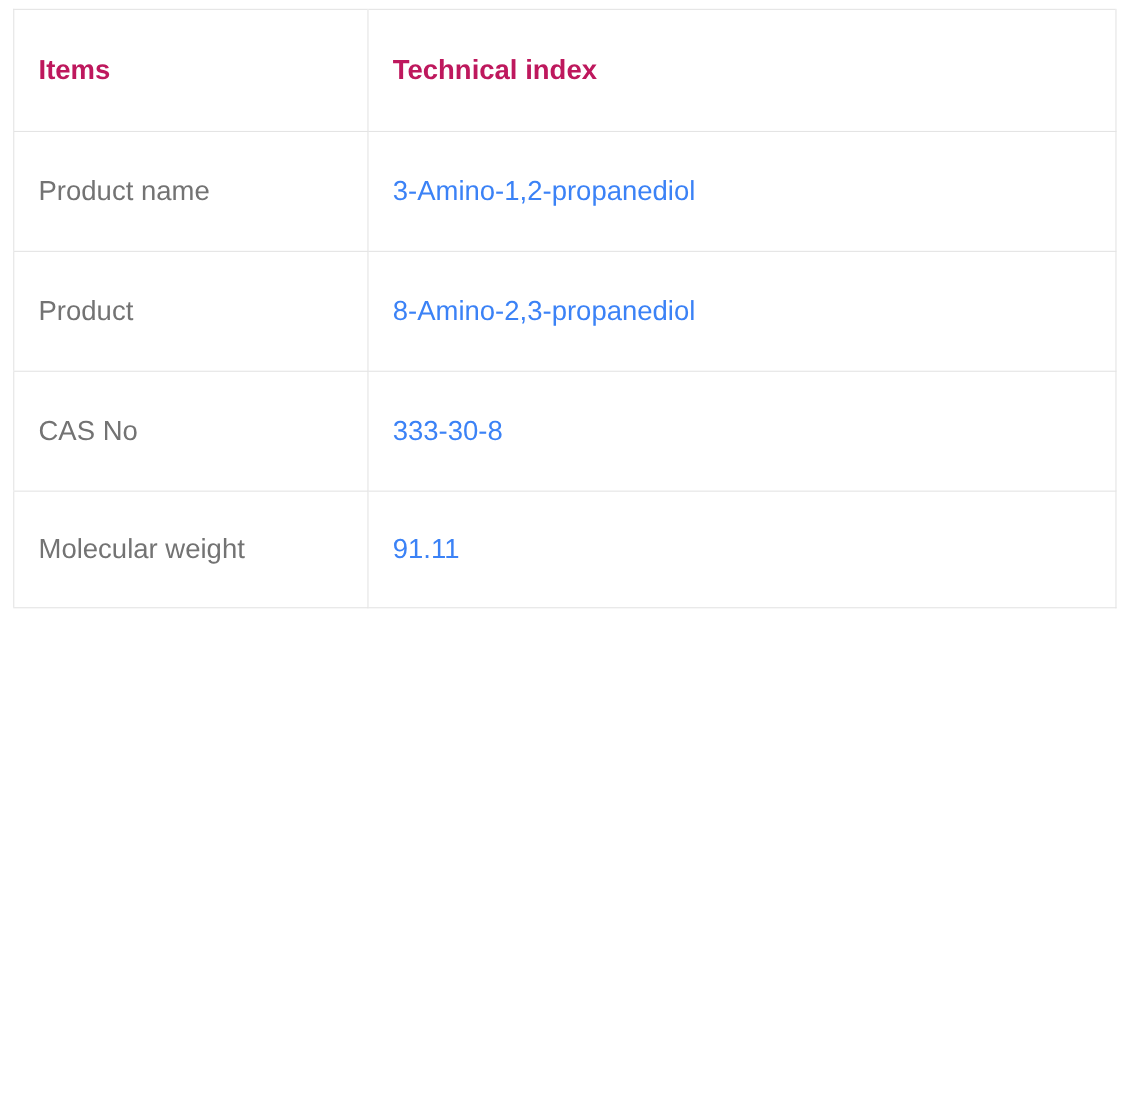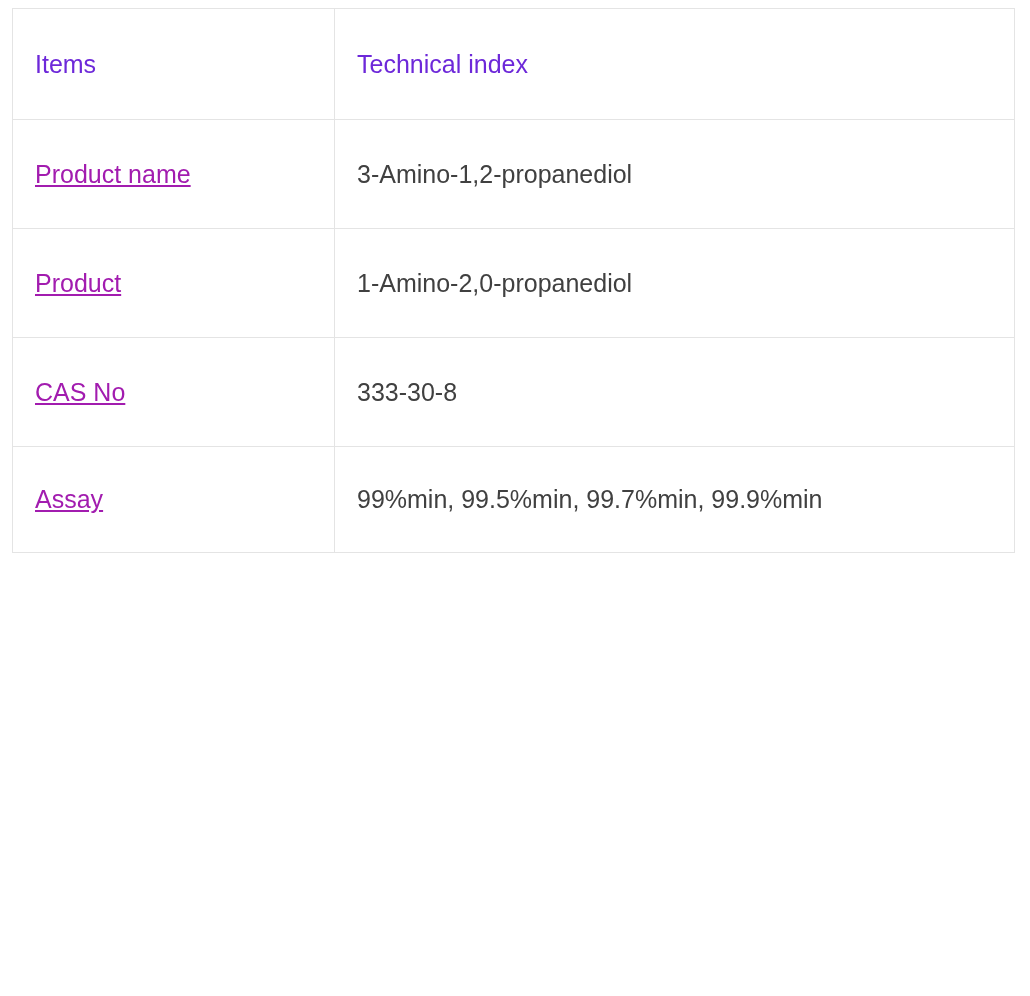--- a/index.html
+++ b/index.html
@@ -38,33 +38,32 @@
   table.spec-table td {
     border-right: 1px solid #e4e4e4;
     border-bottom: 1px solid #e4e4e4;
     padding: 0 0 0 22px;
     height: 108px;
     vertical-align: middle;
     text-align: left;
     font-size: 25px;
     line-height: 1.3;
     font-weight: 400;
-    color: #404040;
+    color: #3b82f6;
   }
 
   table.spec-table thead th {
     height: 110px;
-    font-weight: 400;
+    font-weight: 700;
     font-size: 25px;
-    color: #6d28d9;
+    color: #be185d;
   }
 
   table.spec-table tbody tr td:first-child {
-    color: #a21caf;
-    text-decoration: underline;
+    color: #737373;
   }
 
   table.spec-table tbody tr:last-child td {
     height: 105px;
   }
 </style>
 </head>
 <body>
 
 <div class="sheet">
@@ -79,25 +78,25 @@
         <th>Technical index</th>
       </tr>
     </thead>
     <tbody>
       <tr>
         <td>Product name</td>
         <td>3-Amino-1,2-propanediol</td>
       </tr>
       <tr>
         <td>Product</td>
-        <td>1-Amino-2,0-propanediol</td>
+        <td>8-Amino-2,3-propanediol</td>
       </tr>
       <tr>
         <td>CAS No</td>
         <td>333-30-8</td>
       </tr>
       <tr>
-        <td>Assay</td>
-        <td>99%min, 99.5%min, 99.7%min, 99.9%min</td>
+        <td>Molecular weight</td>
+        <td>91.11</td>
       </tr>
     </tbody>
   </table>
 </div>
 
 </body></html>

